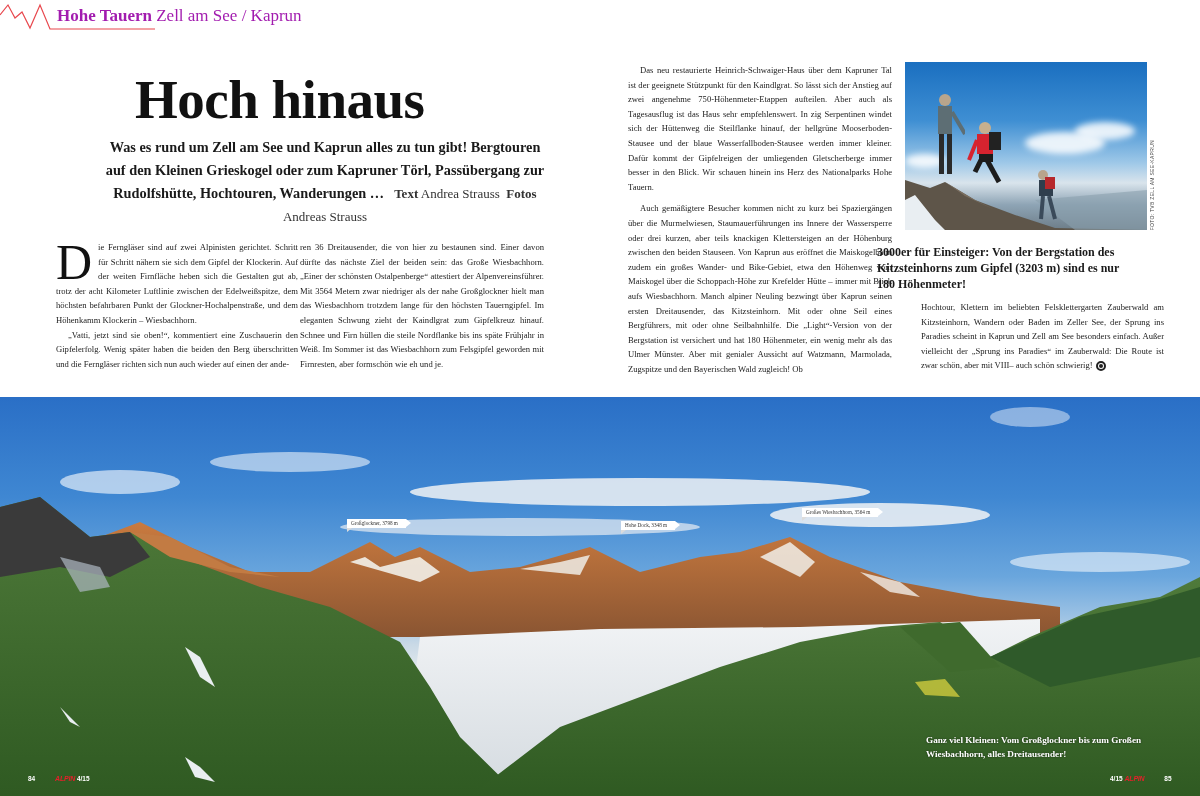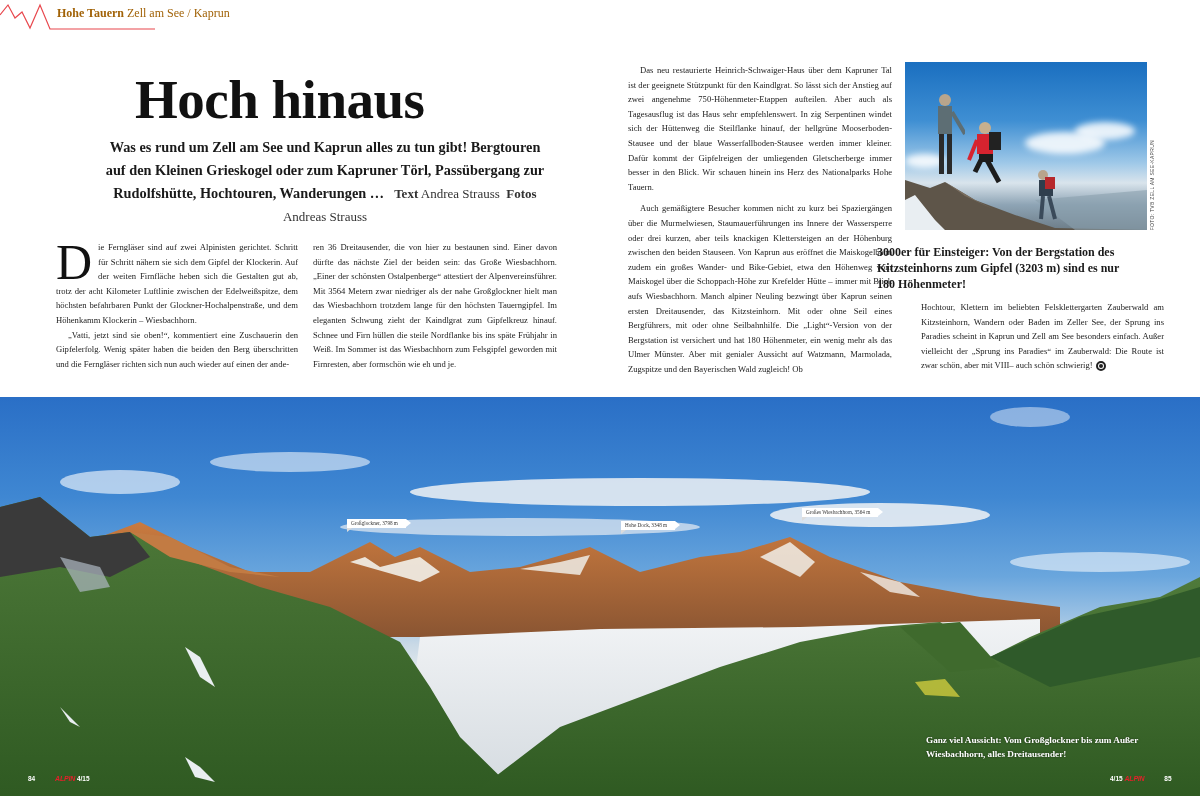--- a/index.html
+++ b/index.html
@@ -1,34 +1,34 @@
 <!DOCTYPE html>
 <html><head>
 <meta charset="utf-8">
 <style>
   * { box-sizing: border-box; margin: 0; padding: 0; }
   html, body { width: 1200px; height: 796px; overflow: hidden; background: #ffffff; }
   body { position: relative; font-family: "DejaVu Serif", serif; color: #1a1a1a; }
 
   .header { position: absolute; left: 0; top: 0; width: 400px; height: 40px; }
   .header svg { position: absolute; left: 0; top: 0; }
-  .header .title { position: absolute; left: 57px; top: 6px; font-family: "Liberation Serif", serif; font-size: 12px; color: #a16207; white-space: nowrap; }
+  .header .title { position: absolute; left: 57px; top: 6px; font-family: "Liberation Serif", serif; font-size: 17px; color: #a21caf; white-space: nowrap; }
   .header .title b { font-weight: bold; }
 
   .headline { position: absolute; left: 135px; top: 68px; width: 340px; font-family: "Liberation Serif", serif; font-weight: bold; font-size: 55px; letter-spacing: -0.5px; color: #111; white-space: nowrap; }
 
   .lead { position: absolute; left: 100px; top: 136px; width: 450px; text-align: center; font-family: "Liberation Serif", serif; font-weight: bold; font-size: 14.3px; line-height: 23px; color: #1a1a1a; }
   .lead .credits { font-size: 13px; font-weight: normal; color: #333; }
   .lead .credits b { font-weight: bold; }
 
   .col { position: absolute; font-family: "Liberation Serif", serif; font-size: 8.6px; line-height: 14.6px; text-align: justify; color: #222; }
   .col p { text-indent: 0; }
   .col p.ind { text-indent: 12px; }
   .col1 { left: 56px; top: 240px; width: 242px; }
-  .col2 { left: 313px; top: 240px; width: 244px; }
+  .col2 { left: 300px; top: 240px; width: 244px; }
   .col3 { left: 628px; top: 63px; width: 264px; }
   .col4 { left: 905px; top: 300px; width: 243px; margin-left: 16px; }
   .dropcap { float: left; font-size: 50px; line-height: 40px; margin: 2px 6px 0 0; font-family: "Liberation Serif", serif; color: #111; }
   .endmark { display: inline-block; width: 10px; height: 10px; border: 2px solid #222; border-radius: 50%; vertical-align: middle; margin-left: 3px; position: relative; }
   .endmark::after { content: ""; position: absolute; left: 1px; top: 1px; width: 4px; height: 4px; background: #222; border-radius: 50%; }
 
   .photo-climbers { position: absolute; left: 905px; top: 62px; width: 242px; height: 168px; overflow: hidden;
     background: linear-gradient(180deg, #1a6fc0 0%, #3f8fd3 35%, #9ec8e8 60%, #d9e4ec 72%, #8ea4b5 85%, #6d7d88 100%); }
   .photo-climbers .cloud { position: absolute; background: rgba(255,255,255,0.85); border-radius: 50%; filter: blur(3px); }
   .photo-climbers .ridge { position: absolute; left: 0; bottom: 0; width: 100%; height: 70px; }
@@ -178,21 +178,21 @@
     <polygon points="900,230 960,225 1000,270 950,275" fill="#3f6a2d"></polygon>
     <polygon points="915,285 945,282 960,300 925,298" fill="#c7c63c" opacity="0.85"></polygon>
     <polygon points="990,260 1080,220 1150,205 1200,190 1200,260 1100,280 1050,290" fill="#2f5a2a"></polygon>
   </svg>
 
   <div class="peak-label" style="left:347px;top:122px;">Großglockner, 3798 m</div>
   <div class="peak-label" style="left:621px;top:124px;">Hohe Dock, 3348 m</div>
   <div class="peak-label" style="left:802px;top:111px;">Großes Wiesbachhorn, 3564 m</div>
 </div>
 
-<div class="pano-caption">Ganz viel Aussicht: Vom Großglockner bis zum Außer Wiesbachhorn, alles Dreitausender!</div>
+<div class="pano-caption">Ganz viel Kleinen: Vom Großglockner bis zum Großen Wiesbachhorn, alles Dreitausender!</div>
 
 <div class="folio folio-left">
   <span class="num">84</span>
   <span class="brand">ALPIN</span>
   <span>4/15</span>
 </div>
 <div class="folio folio-right">
   <span>4/15</span>
   <span class="brand">ALPIN</span>
   <span class="num">85</span>

